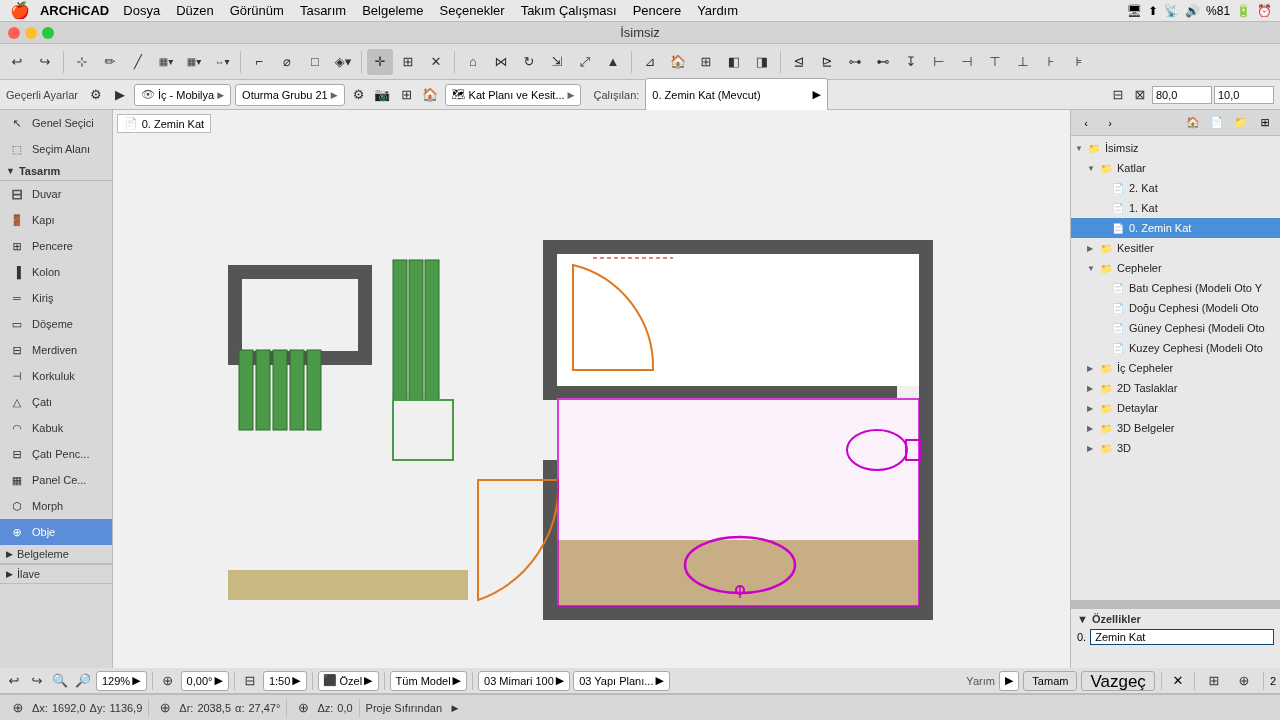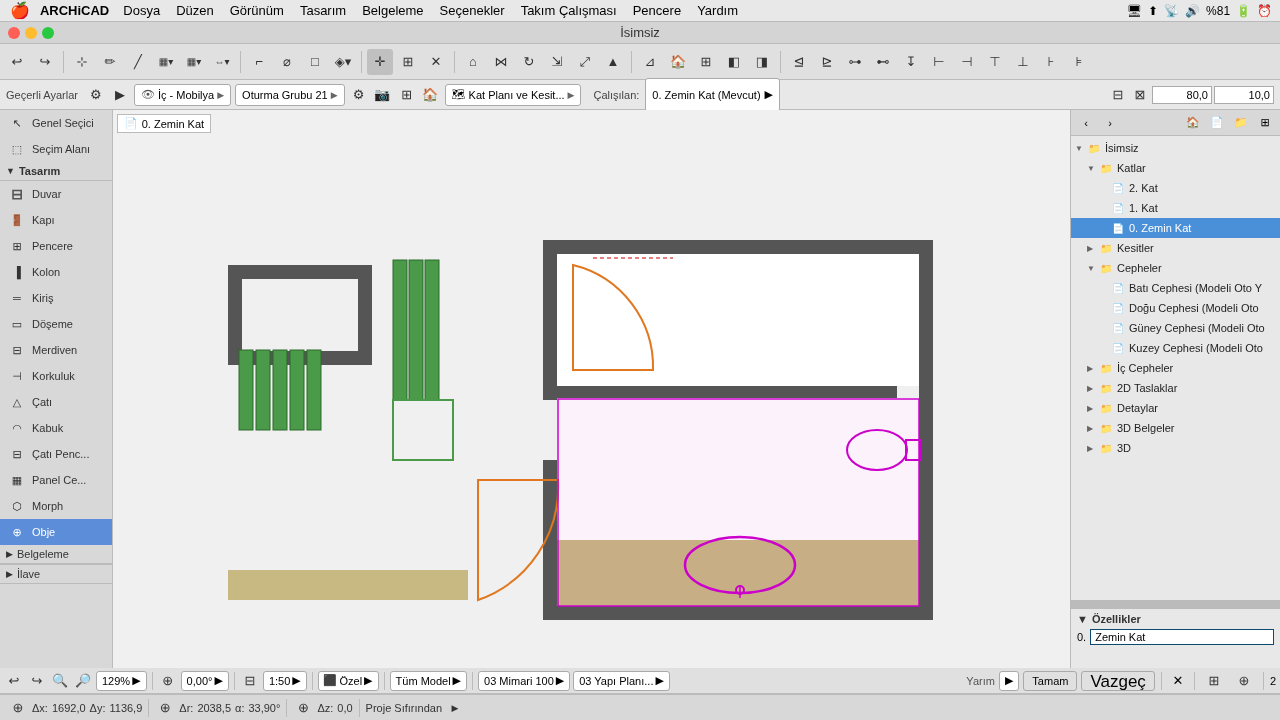--- a/index.html
+++ b/index.html
@@ -63,28 +63,28 @@
     .arrow-right { font-size: 9px; color: #666; }
     .view-btn {
       display: flex; align-items: center; height: 22px;
       background: white; border: 1px solid #aaa; border-radius: 3px;
       padding: 0 6px; cursor: pointer; font-size: 11px; gap: 3px;
     }
     .calisan { font-size: 11px; color: #444; margin-left: 8px; }
     .floor-selector {
       display: flex; align-items: center; height: 34px;
       background: white; border: 1px solid #aaa; border-radius: 3px;
-      padding: 0 6px; cursor: pointer; font-size: 11px; margin-left: 2px;
+      padding: 0 6px; cursor: pointer; font-size: 11px; margin-left: 2px; gap: 48px;
     }
     .dimension-box {
       display: flex; align-items: center; margin-left: auto; gap: 2px;
     }
     .dim-input {
       width: 60px; height: 18px; border: 1px solid #aaa; background: white;
-      font-size: 11px; text-align: right; padding: 0 3px;
+      font-size: 11px; padding: 0 3px;
     }
 
     
     .main-layout {
       display: flex; width: 100%; height: calc(720px - 22px - 22px - 36px - 30px - 26px - 26px);
     }
 
     
     .left-toolbar {
       width: 113px; background: #d8d8d8; border-right: 1px solid #bbb;
@@ -617,21 +617,21 @@
     <button class="tb-btn" style="width:20px;height:20px;">⊕</button>
     <span>Δx:</span>
     <span>1692,0</span>
     <span>Δy:</span>
     <span>1136,9</span>
     <div class="sep-v"></div>
     <button class="tb-btn" style="width:20px;height:20px;">⊕</button>
     <span>Δr:</span>
     <span>2038,5</span>
     <span>α:</span>
-    <span>33,90°</span>
+    <span>27,47°</span>
     <div class="sep-v"></div>
     <button class="tb-btn" style="width:20px;height:20px;">⊕</button>
     <span>Δz:</span>
     <span>0,0</span>
     <div class="sep-v"></div>
     <span>Proje Sıfırından</span>
     <button class="tb-btn" style="width:18px;height:18px;font-size:9px;">▶</button>
   </div>
 </div>
 

